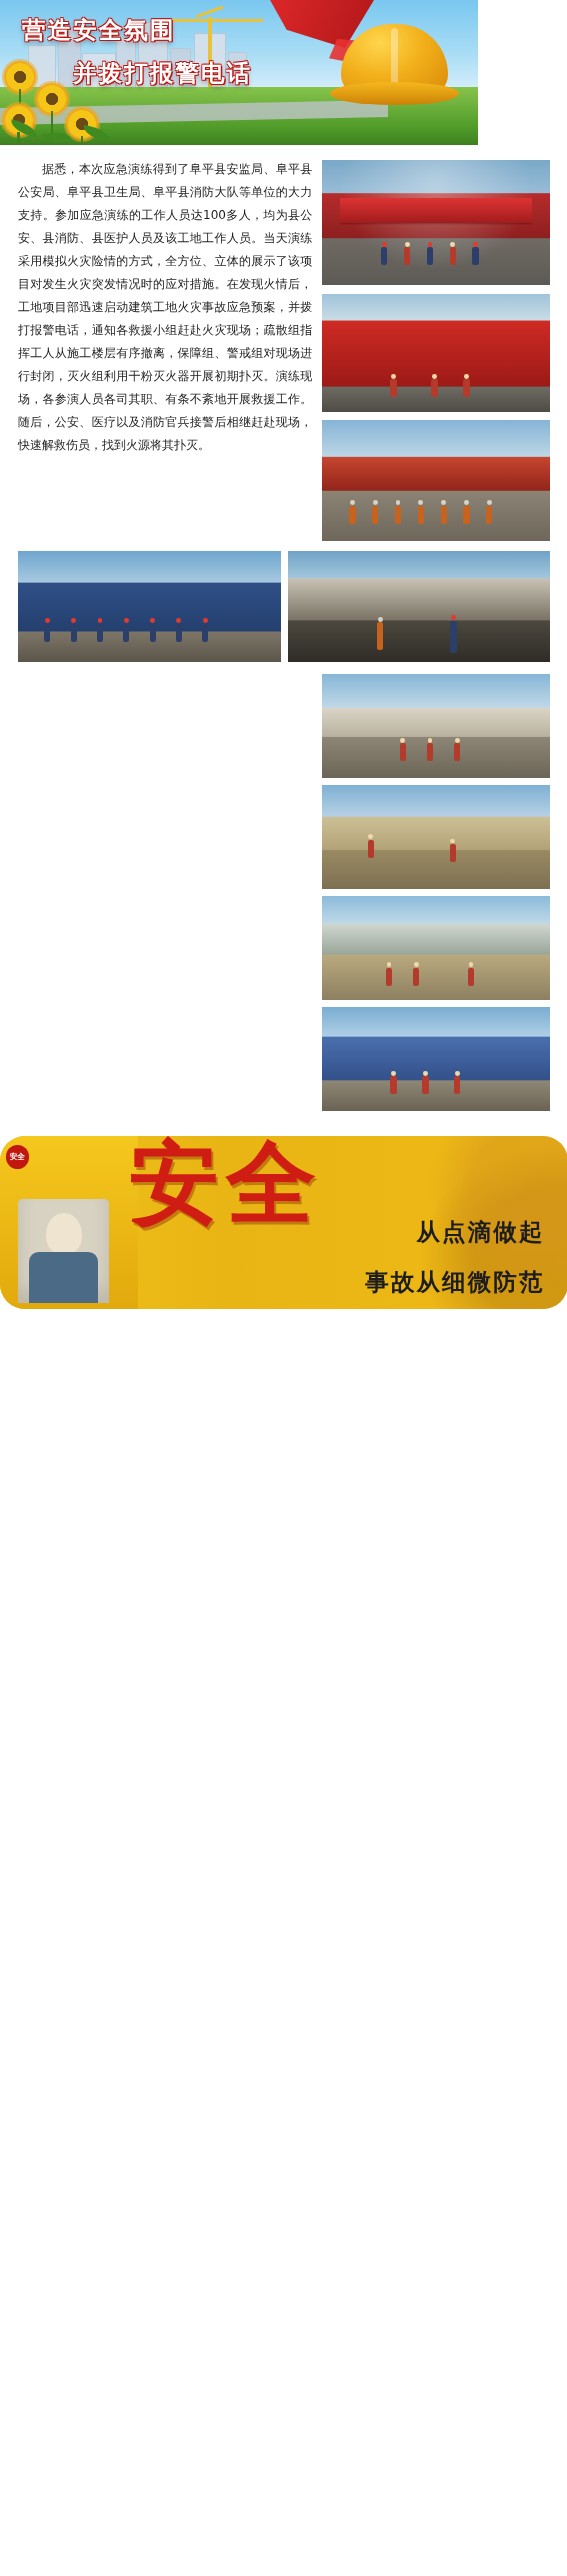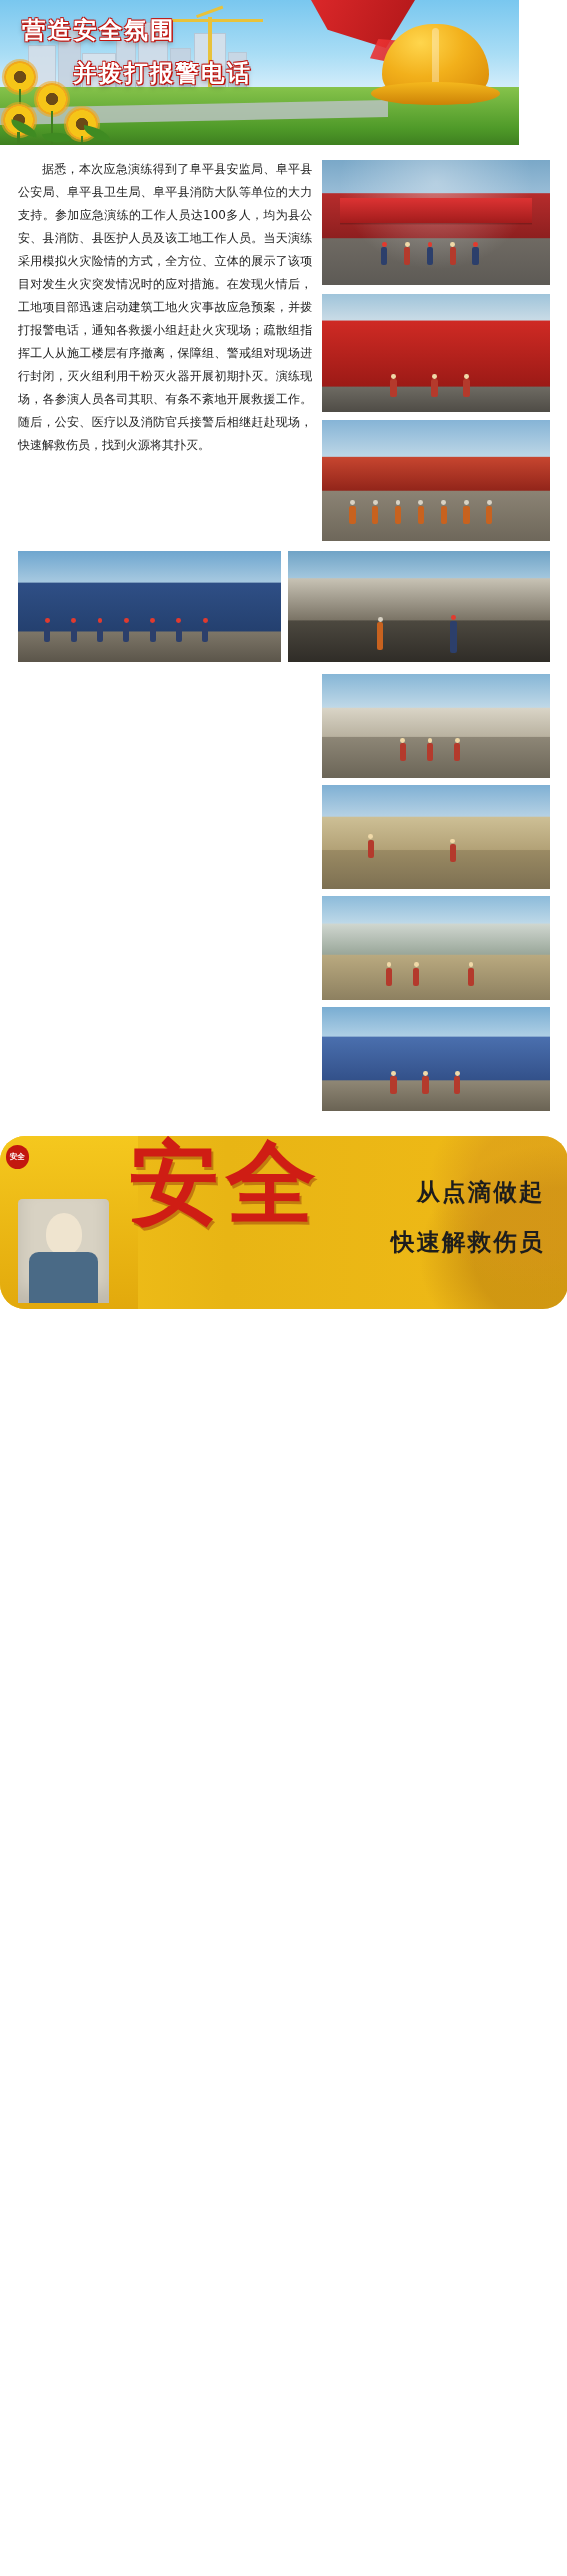--- a/index.html
+++ b/index.html
@@ -14,21 +14,21 @@
   .page {
     width: 568px;
     position: relative;
     background: #ffffff;
     overflow: hidden;
   }
 
   
   .banner {
     position: relative;
-    width: 519px;
+    width: 478px;
     height: 145px;
     overflow: hidden;
     background: linear-gradient(to bottom, #8fd3f4 0%, #bfe6f7 45%, #9fd36a 62%, #5ea32e 100%);
   }
   .banner .sky {
     position: absolute; left: 0; top: 0; width: 568px; height: 90px;
     background: linear-gradient(to bottom, #79c7ef 0%, #a9ddf5 60%, #d6eefb 100%);
   }
   .banner .ground {
     position: absolute; left: 0; top: 87px; width: 568px; height: 59px;
@@ -259,21 +259,21 @@
   .footer .big-safe {
     position: absolute; left: 129px; top: 9.7px;
     font-family: "DejaVu Sans", "Liberation Sans", sans-serif;
     font-size: 90px; font-weight: bold; color: #cf1d14;
     letter-spacing: 7px; line-height: 76px;
     text-shadow: 2.1px 2.8px 0 rgba(120,12,6,.35);
   }
   .footer .slogan-1, .footer .slogan-2 {
     position: absolute;
     font-family: "DejaVu Sans", "Liberation Sans", sans-serif;
-    font-weight: bold; color: #1d1d1d; font-size: 23.5px; letter-spacing: 2.1px;
+    font-weight: bold; color: #1d1d1d; font-size: 23.5px; letter-spacing: 2.1px; margin-top: 40px;
   }
   .footer .slogan-1 { right: 23.5px; top: 40px; }
   .footer .slogan-2 { right: 23.5px; top: 90px; }
   .footer .wheat {
     position: absolute; right: 0; top: 0; width: 159px; height: 173px;
     background:
       radial-gradient(ellipse at 80% 30%, rgba(214,150,26,.55) 0 36%, rgba(214,150,26,0) 60%),
       radial-gradient(ellipse at 95% 70%, rgba(184,124,14,.55) 0 40%, rgba(184,124,14,0) 66%);
     pointer-events: none;
   }
@@ -427,17 +427,17 @@
         <div class="head"></div>
         <div class="body"></div>
       </div>
       <div class="badge">安全</div>
     </div>
 
     <div class="wheat"></div>
 
     <div class="big-safe">安全</div>
     <div class="slogan-1">从点滴做起</div>
-    <div class="slogan-2">快速解救伤员</div>
+    <div class="slogan-2">事故从细微防范</div>
   </div>
 
 </div>
 
 
 </body></html>

